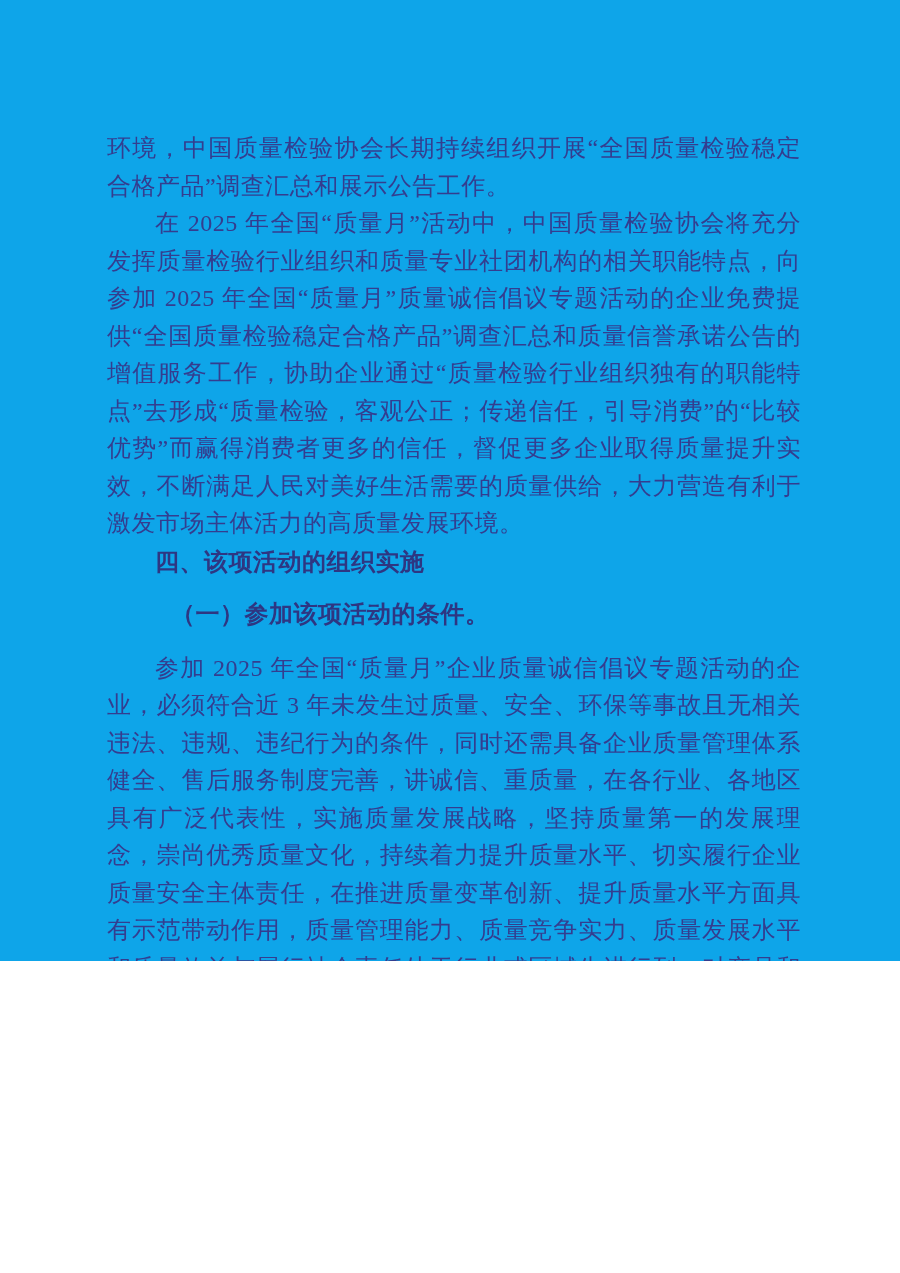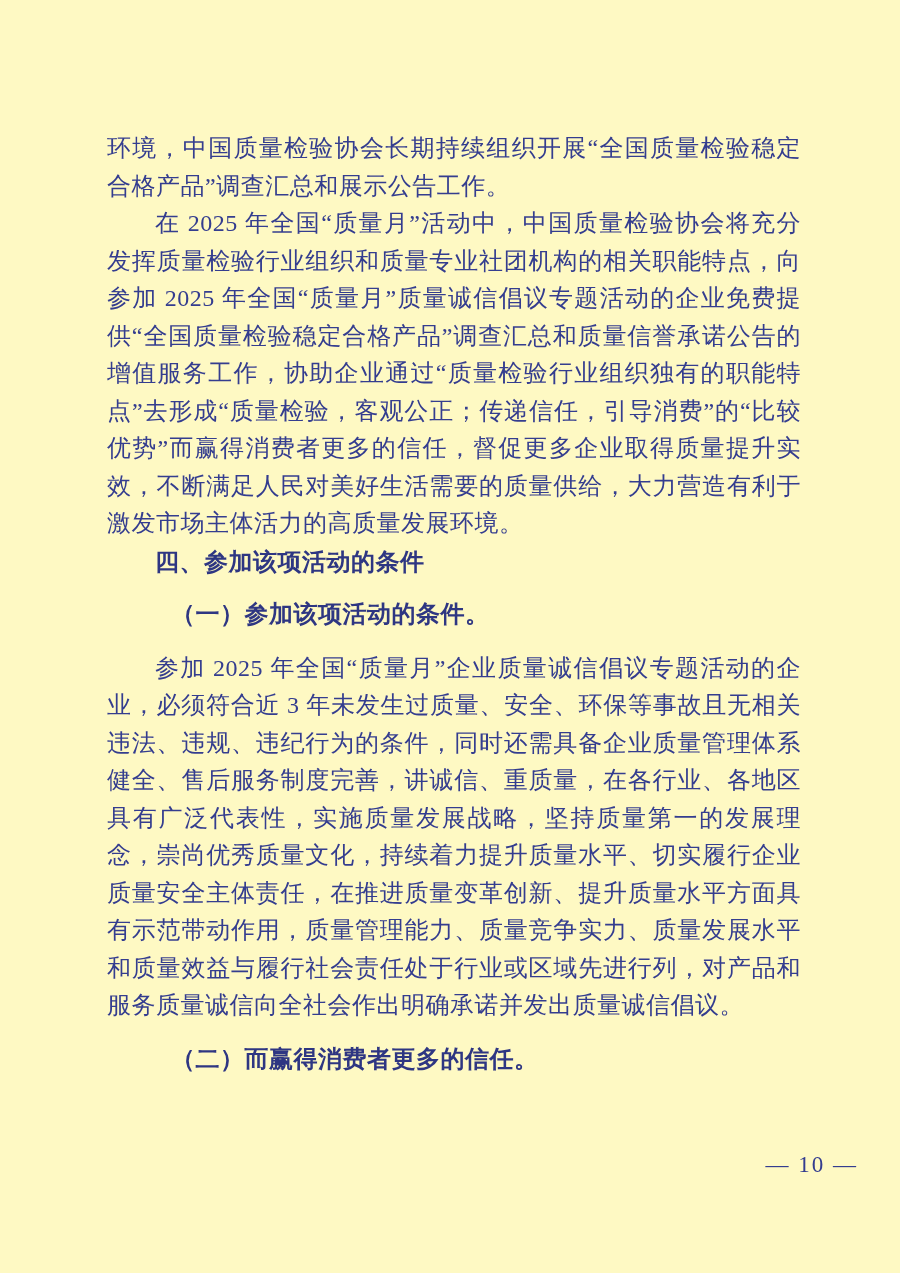--- a/index.html
+++ b/index.html
@@ -3,22 +3,22 @@
 <meta charset="utf-8">
 <style>
   html, body {
     margin: 0;
     padding: 0;
     background: #ffffff;
   }
   .page {
     position: relative;
     width: 900px;
-    height: 1273px;
-    background: #fef9c3;
+    height: 961px;
+    background: #0ea5e9;
     overflow: hidden;
     font-family: "Liberation Serif", "DejaVu Serif", serif;
   }
   .doc-body {
     position: absolute;
     left: 107px;
     top: 130px;
     width: 694px;
     font-size: 24px;
     line-height: 37.5px;
@@ -67,21 +67,21 @@
 <body>
 
 <div class="page">
 
   <div class="doc-body">
 
     <p class="para">环境，中国质量检验协会长期持续组织开展“全国质量检验稳定合格产品”调查汇总和展示公告工作。</p>
 
     <p class="para indent">在 2025 年全国“质量月”活动中，中国质量检验协会将充分发挥质量检验行业组织和质量专业社团机构的相关职能特点，向参加 2025 年全国“质量月”质量诚信倡议专题活动的企业免费提供“全国质量检验稳定合格产品”调查汇总和质量信誉承诺公告的增值服务工作，协助企业通过“质量检验行业组织独有的职能特点”去形成“质量检验，客观公正；传递信任，引导消费”的“比较优势”而赢得消费者更多的信任，督促更多企业取得质量提升实效，不断满足人民对美好生活需要的质量供给，大力营造有利于激发市场主体活力的高质量发展环境。</p>
 
-    <h2 class="heading-h1">四、参加该项活动的条件</h2>
+    <h2 class="heading-h1">四、该项活动的组织实施</h2>
 
     <h3 class="heading-h2">（一）参加该项活动的条件。</h3>
 
     <p class="para indent">参加 2025 年全国“质量月”企业质量诚信倡议专题活动的企业，必须符合近 3 年未发生过质量、安全、环保等事故且无相关违法、违规、违纪行为的条件，同时还需具备企业质量管理体系健全、售后服务制度完善，讲诚信、重质量，在各行业、各地区具有广泛代表性，实施质量发展战略，坚持质量第一的发展理念，崇尚优秀质量文化，持续着力提升质量水平、切实履行企业质量安全主体责任，在推进质量变革创新、提升质量水平方面具有示范带动作用，质量管理能力、质量竞争实力、质量发展水平和质量效益与履行社会责任处于行业或区域先进行列，对产品和服务质量诚信向全社会作出明确承诺并发出质量诚信倡议。</p>
 
     <h3 class="heading-h2">（二）而赢得消费者更多的信任。</h3>
 
 
   </div>
 

